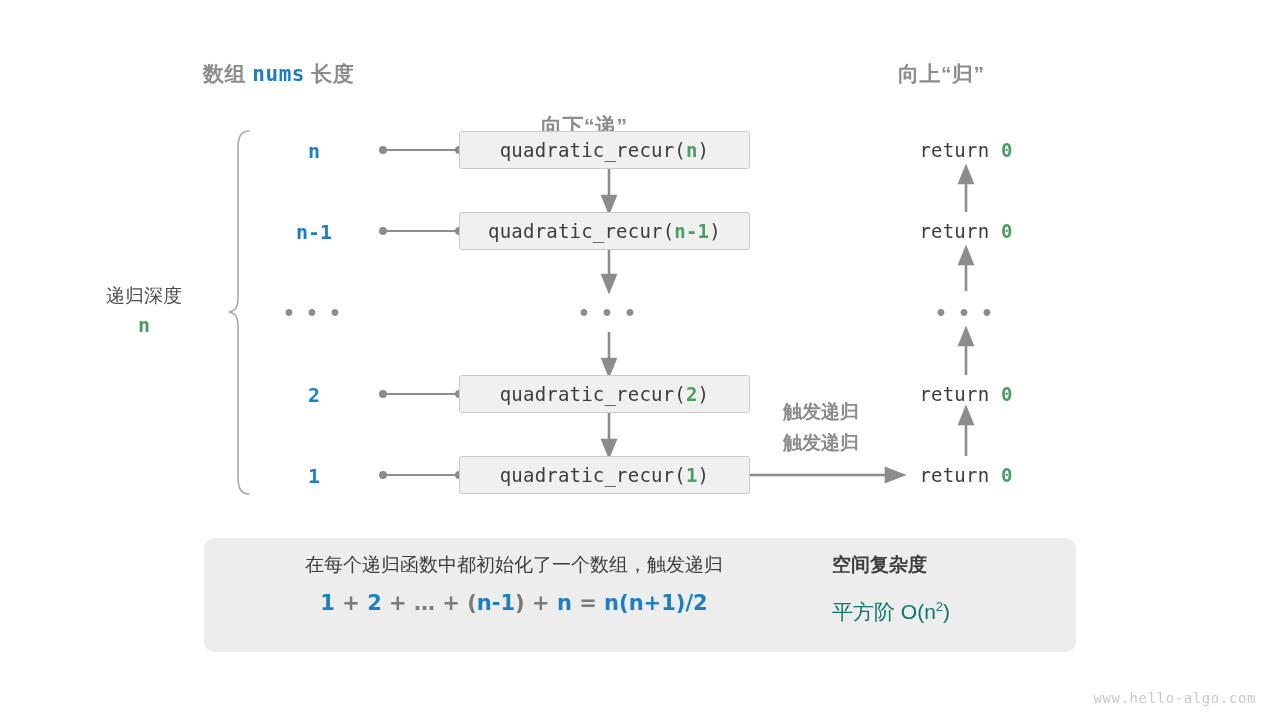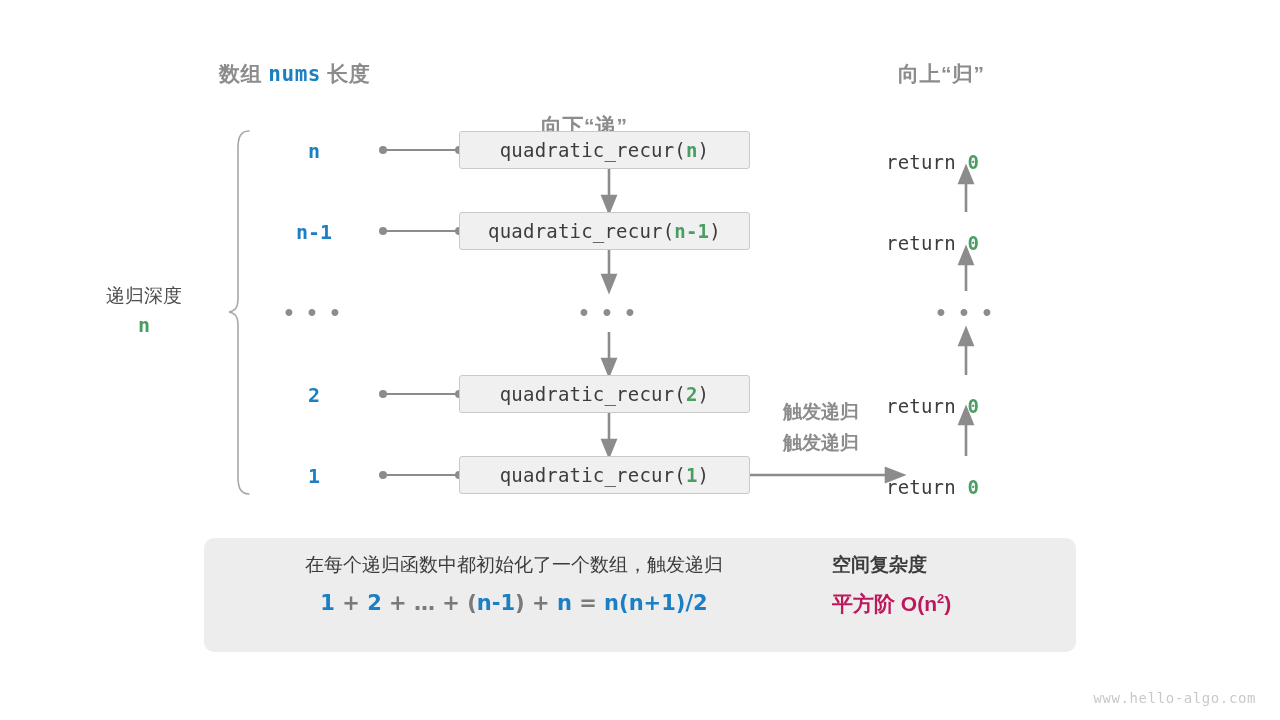--- a/index.html
+++ b/index.html
@@ -76,23 +76,23 @@
     letter-spacing: 0.2px;
   }
   .call-box .arg { color: #4a9e62; font-weight: bold; }
 
   
   .ret {
     font-family: "DejaVu Sans Mono", monospace;
     font-size: 19px;
     color: #3c3c3c;
     white-space: nowrap;
+    text-align: center;
     width: 160px;
     letter-spacing: 0.2px;
-    margin-top: 12px;
   }
   .ret .zero { color: #4a9e62; font-weight: bold; }
 
   
   .dots {
     font-size: 24px;
     color: #8c8c8c;
     letter-spacing: 4px;
     font-weight: bold;
     white-space: nowrap;
@@ -153,24 +153,24 @@
     text-align: left;
   }
   .sum-title {
     font-size: 19px;
     font-weight: bold;
     color: #3c3c3c;
     white-space: nowrap;
     line-height: 1.2;
   }
   .sum-val {
-    margin-top: 14px;
+    margin-top: 22px;
     font-size: 21px;
-    font-weight: bold;
-    color: #be185d;
+    font-weight: normal;
+    color: #0f766e;
     white-space: nowrap;
     line-height: 1.2;
   }
   .sum-val sup { font-size: 13px; }
 
   
   .watermark {
     position: absolute;
     right: 24px;
     bottom: 14px;
@@ -251,21 +251,21 @@
       <line x1="966" y1="291" x2="966" y2="260"></line>
       <polygon points="966,248 959.5,264 972.5,264"></polygon>
 
       <line x1="966" y1="212" x2="966" y2="179"></line>
       <polygon points="966,167 959.5,183 972.5,183"></polygon>
     </g>
 
     <polygon points="800,587 827,587 827,577 851,597 827,617 827,607 800,607" fill="#c6c6c6"></polygon>
   </svg>
 
-  <div class="abs col-head" style="left:219px; top:60px;">
+  <div class="abs col-head" style="left:203px; top:60px;">
     <span>数组 </span><span class="accent-blue">nums</span><span> 长度</span>
   </div>
 
   <div class="abs col-head" style="left:541px; top:64px;margin-top:48px;">向下“递”</div>
 
   <div class="abs col-head" style="left:898px; top:60px;">向上“归”</div>
 
   <div class="abs depth-label" style="left:80px; top:281px; width:128px;">
     <div>递归深度</div>
     <div class="depth-n">n</div>

